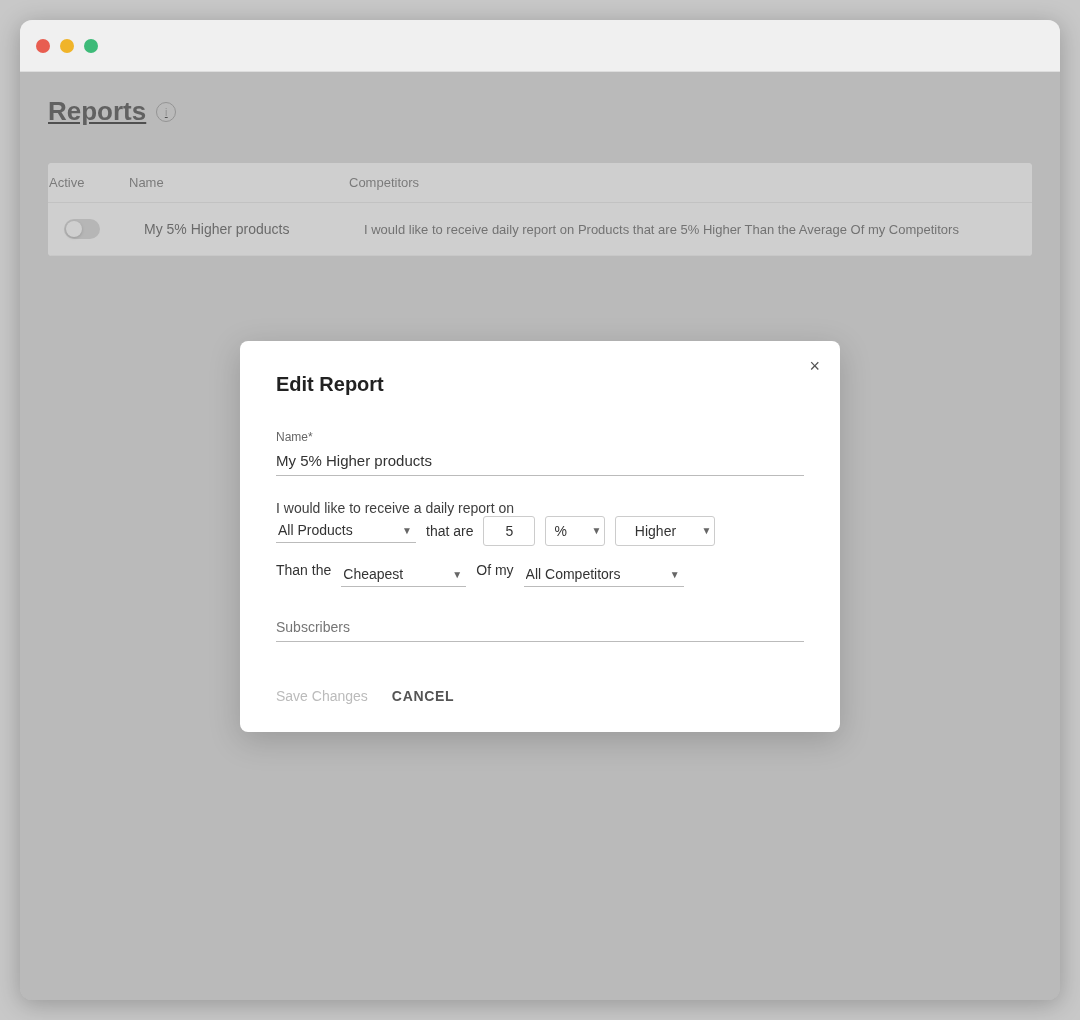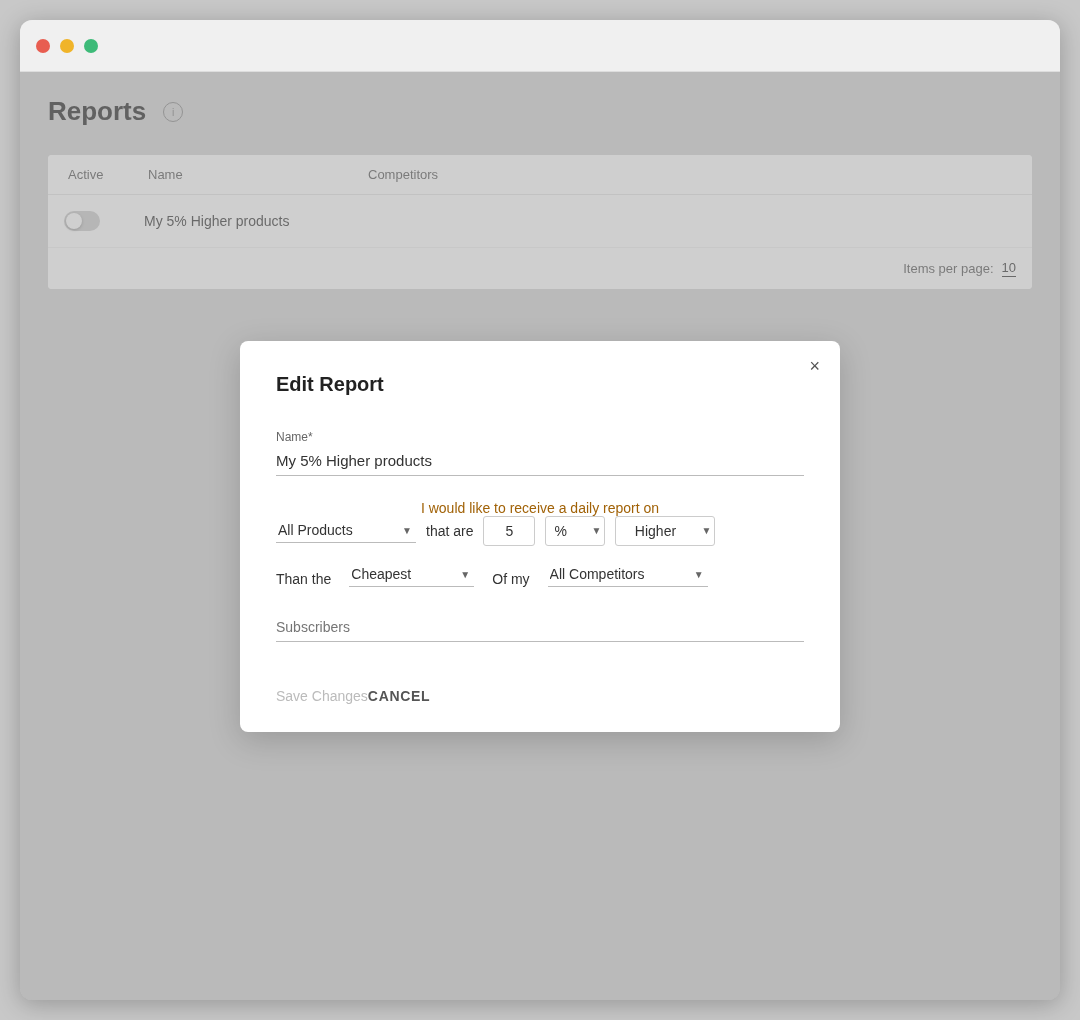--- a/index.html
+++ b/index.html
@@ -49,22 +49,23 @@
     .content-area {
       flex: 1;
       padding: 24px 28px;
       position: relative;
       overflow: hidden;
     }
 
     .page-header {
       display: flex;
       align-items: center;
-      gap: 17px;
-      margin-bottom: 28px;
+      gap: 10px;
+      margin-bottom: 36px;
+      text-decoration: underline;
     }
 
     .page-title {
       font-size: 26px;
       font-weight: 600;
       color: #222;
     }
 
     .info-icon {
       width: 20px;
@@ -81,21 +82,21 @@
 
     .table-container {
       background: #fff;
       border-radius: 4px;
       overflow: hidden;
     }
 
     .table-header {
       display: grid;
       grid-template-columns: 80px 220px 1fr;
-      padding: 12px 20px;
+      padding: 12px 1px;
       border-bottom: 1px solid #e5e5e5;
       background: #fff;
     }
 
     .table-header-cell {
       font-size: 13px;
       color: #555;
       font-weight: 500;
     }
 
@@ -210,23 +211,22 @@
       padding: 4px 0 6px;
       font-size: 15px;
       color: #333;
       outline: none;
       background: transparent;
       margin-bottom: 24px;
     }
 
     .report-description {
       font-size: 14px;
-      color: #a16207;
+      color: #404040;
       margin-bottom: 0;
-      text-align: center;
     }
 
     .condition-row {
       display: flex;
       align-items: center;
       gap: 10px;
       margin-bottom: 16px;
       flex-wrap: wrap;
     }
 
@@ -307,40 +307,41 @@
       color: #333;
       background: #fff;
       cursor: pointer;
       outline: none;
       min-width: 100px;
       text-align: center;
     }
 
     .than-row {
       display: flex;
-      align-items: flex-end;
-      gap: 18px;
+      align-items: flex-start;
+      gap: 10px;
       margin-bottom: 24px;
     }
 
     .subscribers-input {
       width: 100%;
       border: none;
       border-bottom: 1.5px solid #bbb;
       padding: 8px 0 6px;
       font-size: 14px;
       color: #aaa;
       outline: none;
       background: transparent;
       margin-bottom: 46px;
     }
 
     .modal-footer {
       display: flex;
       align-items: flex-end;
+      gap: 24px;
     }
 
     .save-btn {
       font-size: 14px;
       color: #bbb;
       background: none;
       border: none;
       cursor: pointer;
       font-weight: 500;
       padding: 0;
@@ -380,26 +381,23 @@
         <div class="table-header-cell">Active</div>
         <div class="table-header-cell">Name</div>
         <div class="table-header-cell">Competitors</div>
       </div>
 
       <div class="table-row">
         <div>
           <div class="toggle"></div>
         </div>
         <div class="row-name">My 5% Higher products</div>
+        <div class="row-description">I would like to receive daily report on Products that are 5% Higher Than the Average Of my Competitors</div>
       </div>
 
-      <div class="pagination-area">
-        <span>Items per page:</span>
-        <span class="per-page-value">10</span>
-      </div>
     </div>
 
     <div class="modal-overlay">
       <div class="modal">
 
         
         <button class="modal-close">×</button>
 
         
         <div class="modal-title">Edit Report</div>

